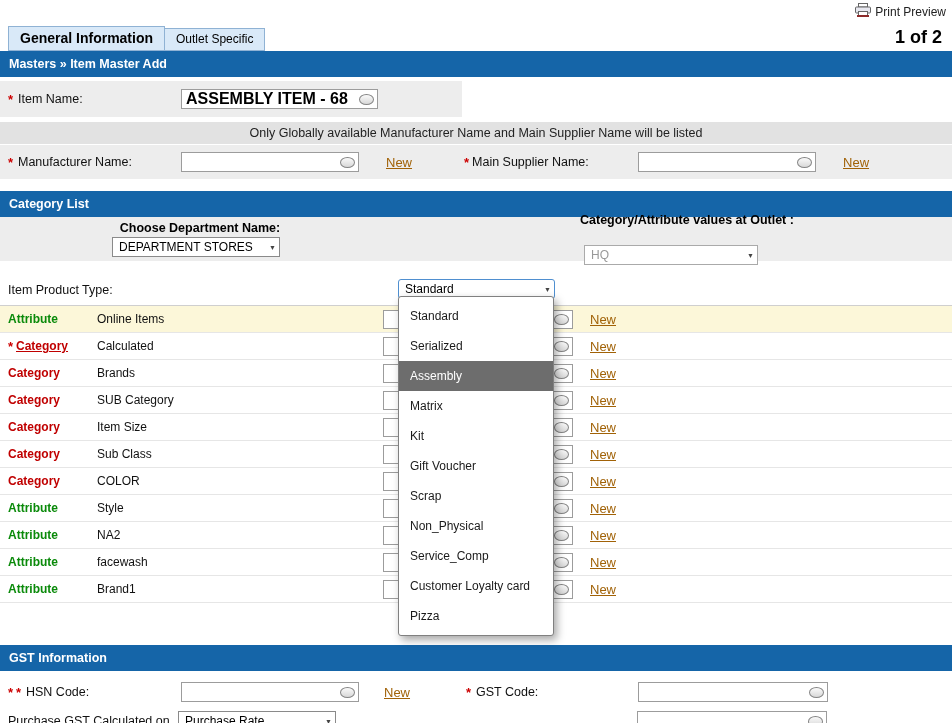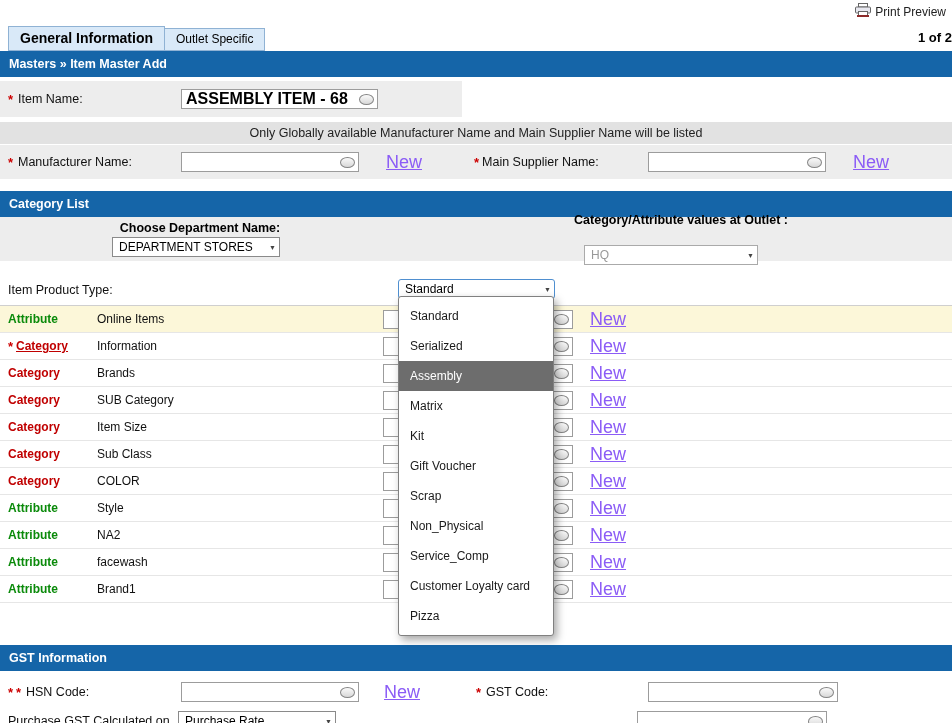--- a/index.html
+++ b/index.html
@@ -6,32 +6,32 @@
   body{font-family:"Liberation Sans",sans-serif;background:#fff}
   .page{position:relative;width:952px;height:723px;overflow:hidden;background:#fff;font-size:12px;color:#000}
 
   .topbar{height:24px;position:relative}
   .print-preview{position:absolute;top:3px;right:6px;display:flex;align-items:center;gap:4px;font-size:12px;color:#222;cursor:pointer}
 
   .tabsrow{height:27px;display:flex;align-items:flex-end;padding-left:8px}
   .tab{background:#d9e9f8;border:1px solid #8fb2d4;padding:3px 11px 4px;font-size:12px;cursor:pointer;white-space:nowrap}
   .tab.active{font-weight:bold;font-size:14px}
   .tab+.tab{border-left:none}
-  .pageind{margin-left:auto;font-weight:bold;font-size:13px;align-self:center}
+  .pageind{margin-left:auto;margin-right:10px;font-weight:bold;font-size:18px;align-self:center}
 
   .bluebar{height:26px;background:#1565a8;color:#fff;font-weight:bold;display:flex;align-items:center;padding-left:9px;font-size:12.5px}
 
   .row{display:flex;align-items:center;position:relative}
   .ast{color:#cc0000;font-weight:bold;margin-left:8px;width:8px;font-size:13px;flex:none}
   .lbl{font-size:12.5px;color:#111;flex:none}
   .input{display:inline-flex;align-items:center;border:1px solid #9c9c9c;background:#fff;height:20px;padding:0 3px 0 0;flex:none}
   .ival{flex:1;padding-left:4px;font-size:16px;white-space:nowrap;overflow:hidden}
   .bold{font-weight:bold}
   .oval{width:15px;height:11px;border:1px solid #858585;border-radius:50%;background:linear-gradient(#fafafa,#d8d8d8);flex:none;cursor:pointer}
-  .newlink{color:#8b5cf6;text-decoration:underline;font-size:18px;cursor:pointer;flex:none}
+  .newlink{color:#a16207;text-decoration:underline;font-size:13px;cursor:pointer;flex:none}
 
   .itemrow{height:40px;margin-top:2px}
   .itemrow>*{position:relative;z-index:1}
   .graybg{position:absolute;left:0;top:2px;width:462px;height:36px;background:#ededed;z-index:0}
 
   .notice{height:22px;margin-top:3px;background:#e2e2e2;display:flex;align-items:center;justify-content:center;font-size:12.5px;color:#222}
   .manurow{height:34px;background:#ededed;margin-top:1px}
 
   .spacer12{height:12px}.spacer14{height:14px}.spacer42{height:42px}.spacer5{height:5px}
 
@@ -128,21 +128,21 @@
 
   <div class="deptrow">
     <div class="depcol left">
       <div class="deplabel" style="margin-left:100px;width:200px;text-align:center">Choose Department Name:</div>
       <div class="sel" style="width:168px;margin-left:112px;margin-top:2px">
         <span>DEPARTMENT STORES</span>
         <span class="arr">▼</span>
       </div>
     </div>
     <div class="depcol">
-      <div class="deplabel" style="margin-left:82px;width:230px;text-align:right">Category/Attribute values at Outlet :</div>
+      <div class="deplabel" style="margin-left:104px;width:230px;text-align:left">Category/Attribute values at Outlet :</div>
       <div class="sel disabled" style="width:174px;margin-left:108px;margin-top:18px">
         <span>HQ</span>
         <span class="arr">▼</span>
       </div>
     </div>
   </div>
 
   <div class="spacer14"></div>
 
   <div class="row ptyperow">
@@ -161,21 +161,21 @@
       <span class="input">
           <span class="ival"></span>
           <span class="oval"></span>
         </span>
       <a class="newlink">New</a>
     </div>
 
     <div class="crow">
       <span class="ast">*</span>
       <span class="ctype cat req u">Category</span>
-      <span class="cname">Information</span>
+      <span class="cname">Calculated</span>
       <span class="input">
           <span class="ival"></span>
           <span class="oval"></span>
         </span>
       <a class="newlink">New</a>
     </div>
 
     <div class="crow">
       <span class="ctype cat">Category</span>
       <span class="cname">Brands</span>

